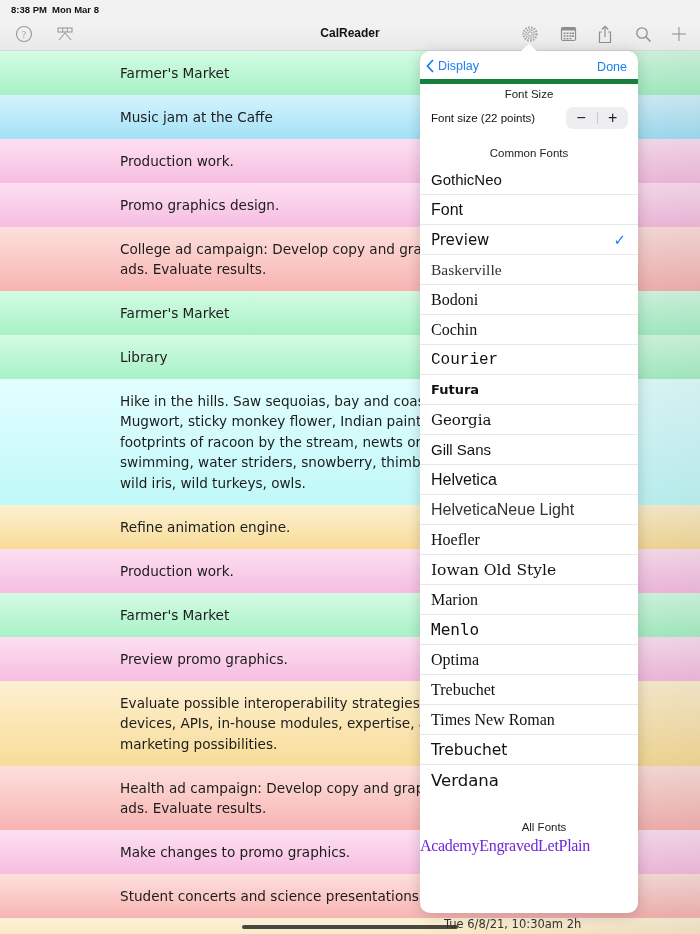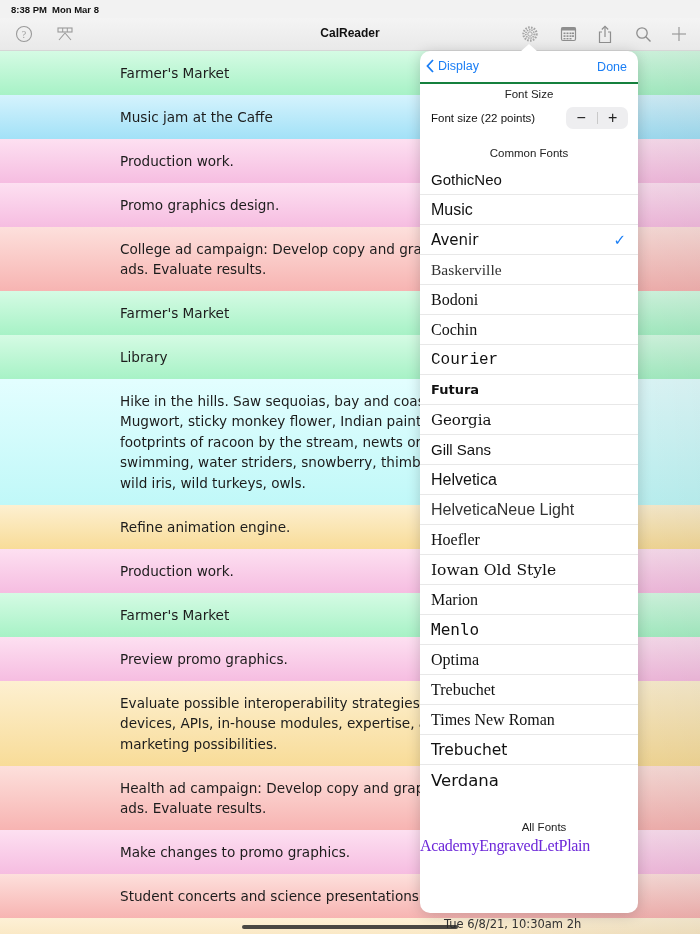--- a/index.html
+++ b/index.html
@@ -32,21 +32,21 @@
   .c-cyan   { background: linear-gradient(180deg,#e3feff 0%,#c0f8f8 100%); }
   .c-yellow { background: linear-gradient(180deg,#fdf0d1 0%,#f8dc98 100%); }
   .c-cream  { background: linear-gradient(180deg,#fdf0d6 0%,#f8e3b8 100%); }
 
   .bottom-time { position: absolute; left: 444px; top: 917px; font-size: 11.5px; color: #333; font-family: "DejaVu Sans", sans-serif; }
   .home-indicator { position: absolute; left: 242px; top: 925px; width: 216px; height: 4px; border-radius: 2px; background: #2a2a2a; opacity: 0.85; }
 
   
   .popover-arrow { position: absolute; left: 520px; top: 44px; width: 0; height: 0; border-left: 9px solid transparent; border-right: 9px solid transparent; border-bottom: 8px solid #fff; z-index: 6; }
   .popover { position: absolute; left: 420px; top: 51px; width: 218px; height: 862px; background: #fff; border-radius: 10px; box-shadow: 0 2px 14px rgba(0,0,0,0.18); z-index: 5; overflow: hidden; }
-  .pop-header { height: 33px; border-bottom: 2px solid #15803d; position: relative; font-family: "Liberation Sans", sans-serif; font-size: 12.5px; }
+  .pop-header { height: 33px; border-bottom: 5px solid #15803d; position: relative; font-family: "Liberation Sans", sans-serif; font-size: 12.5px; }
   .pop-back { position: absolute; left: 6px; top: 8px; color: #1a7ef5; display: flex; align-items: center; gap: 4px; cursor: pointer; }
   .pop-done { position: absolute; right: 11px; top: 9px; color: #1a7ef5; cursor: pointer; }
   .section-title { text-align: center; font-family: "Liberation Sans", sans-serif; font-size: 11.5px; color: #222; }
   .fontsize-row { display: flex; align-items: center; justify-content: space-between; padding: 0 10px 0 11px; height: 26px; margin-top: 5px; font-family: "Liberation Sans", sans-serif; font-size: 11.5px; color: #111; }
   .stepper { width: 62px; height: 22px; background: #eeeef0; border-radius: 7px; display: flex; align-items: center; }
   .stepper .btn { flex: 1; text-align: center; font-size: 16px; color: #222; cursor: pointer; line-height: 22px; }
   .stepper .sep { width: 1px; height: 12px; background: #c9c9c9; }
   .fonts { margin-top: 6px; }
   .font-item { height: 30px; border-bottom: 1px solid #e8e8e8; padding-left: 11px; padding-right: 12px; display: flex; align-items: center; justify-content: space-between; font-size: 16px; color: #111; cursor: pointer; white-space: nowrap; }
   .font-item:last-child { border-bottom: none; }
@@ -228,24 +228,24 @@
       <div class="btn">+</div>
     </div>
   </div>
 
   <div class="section-title" style="margin-top:16px;">Common Fonts</div>
   <div class="fonts">
     <div class="font-item f-sans" style="font-size:15px;">
         <span>GothicNeo</span>
       </div>
     <div class="font-item f-sans">
-        <span>Music</span>
+        <span>Font</span>
       </div>
     <div class="font-item f-dvsans">
-        <span>Avenir</span>
+        <span>Preview</span>
         <span class="check">✓</span>
       </div>
     <div class="font-item f-serif" style="font-size:15.5px;color:#333;">
         <span>Baskerville</span>
       </div>
     <div class="font-item f-serif">
         <span>Bodoni</span>
       </div>
     <div class="font-item f-serif">
         <span>Cochin</span>

